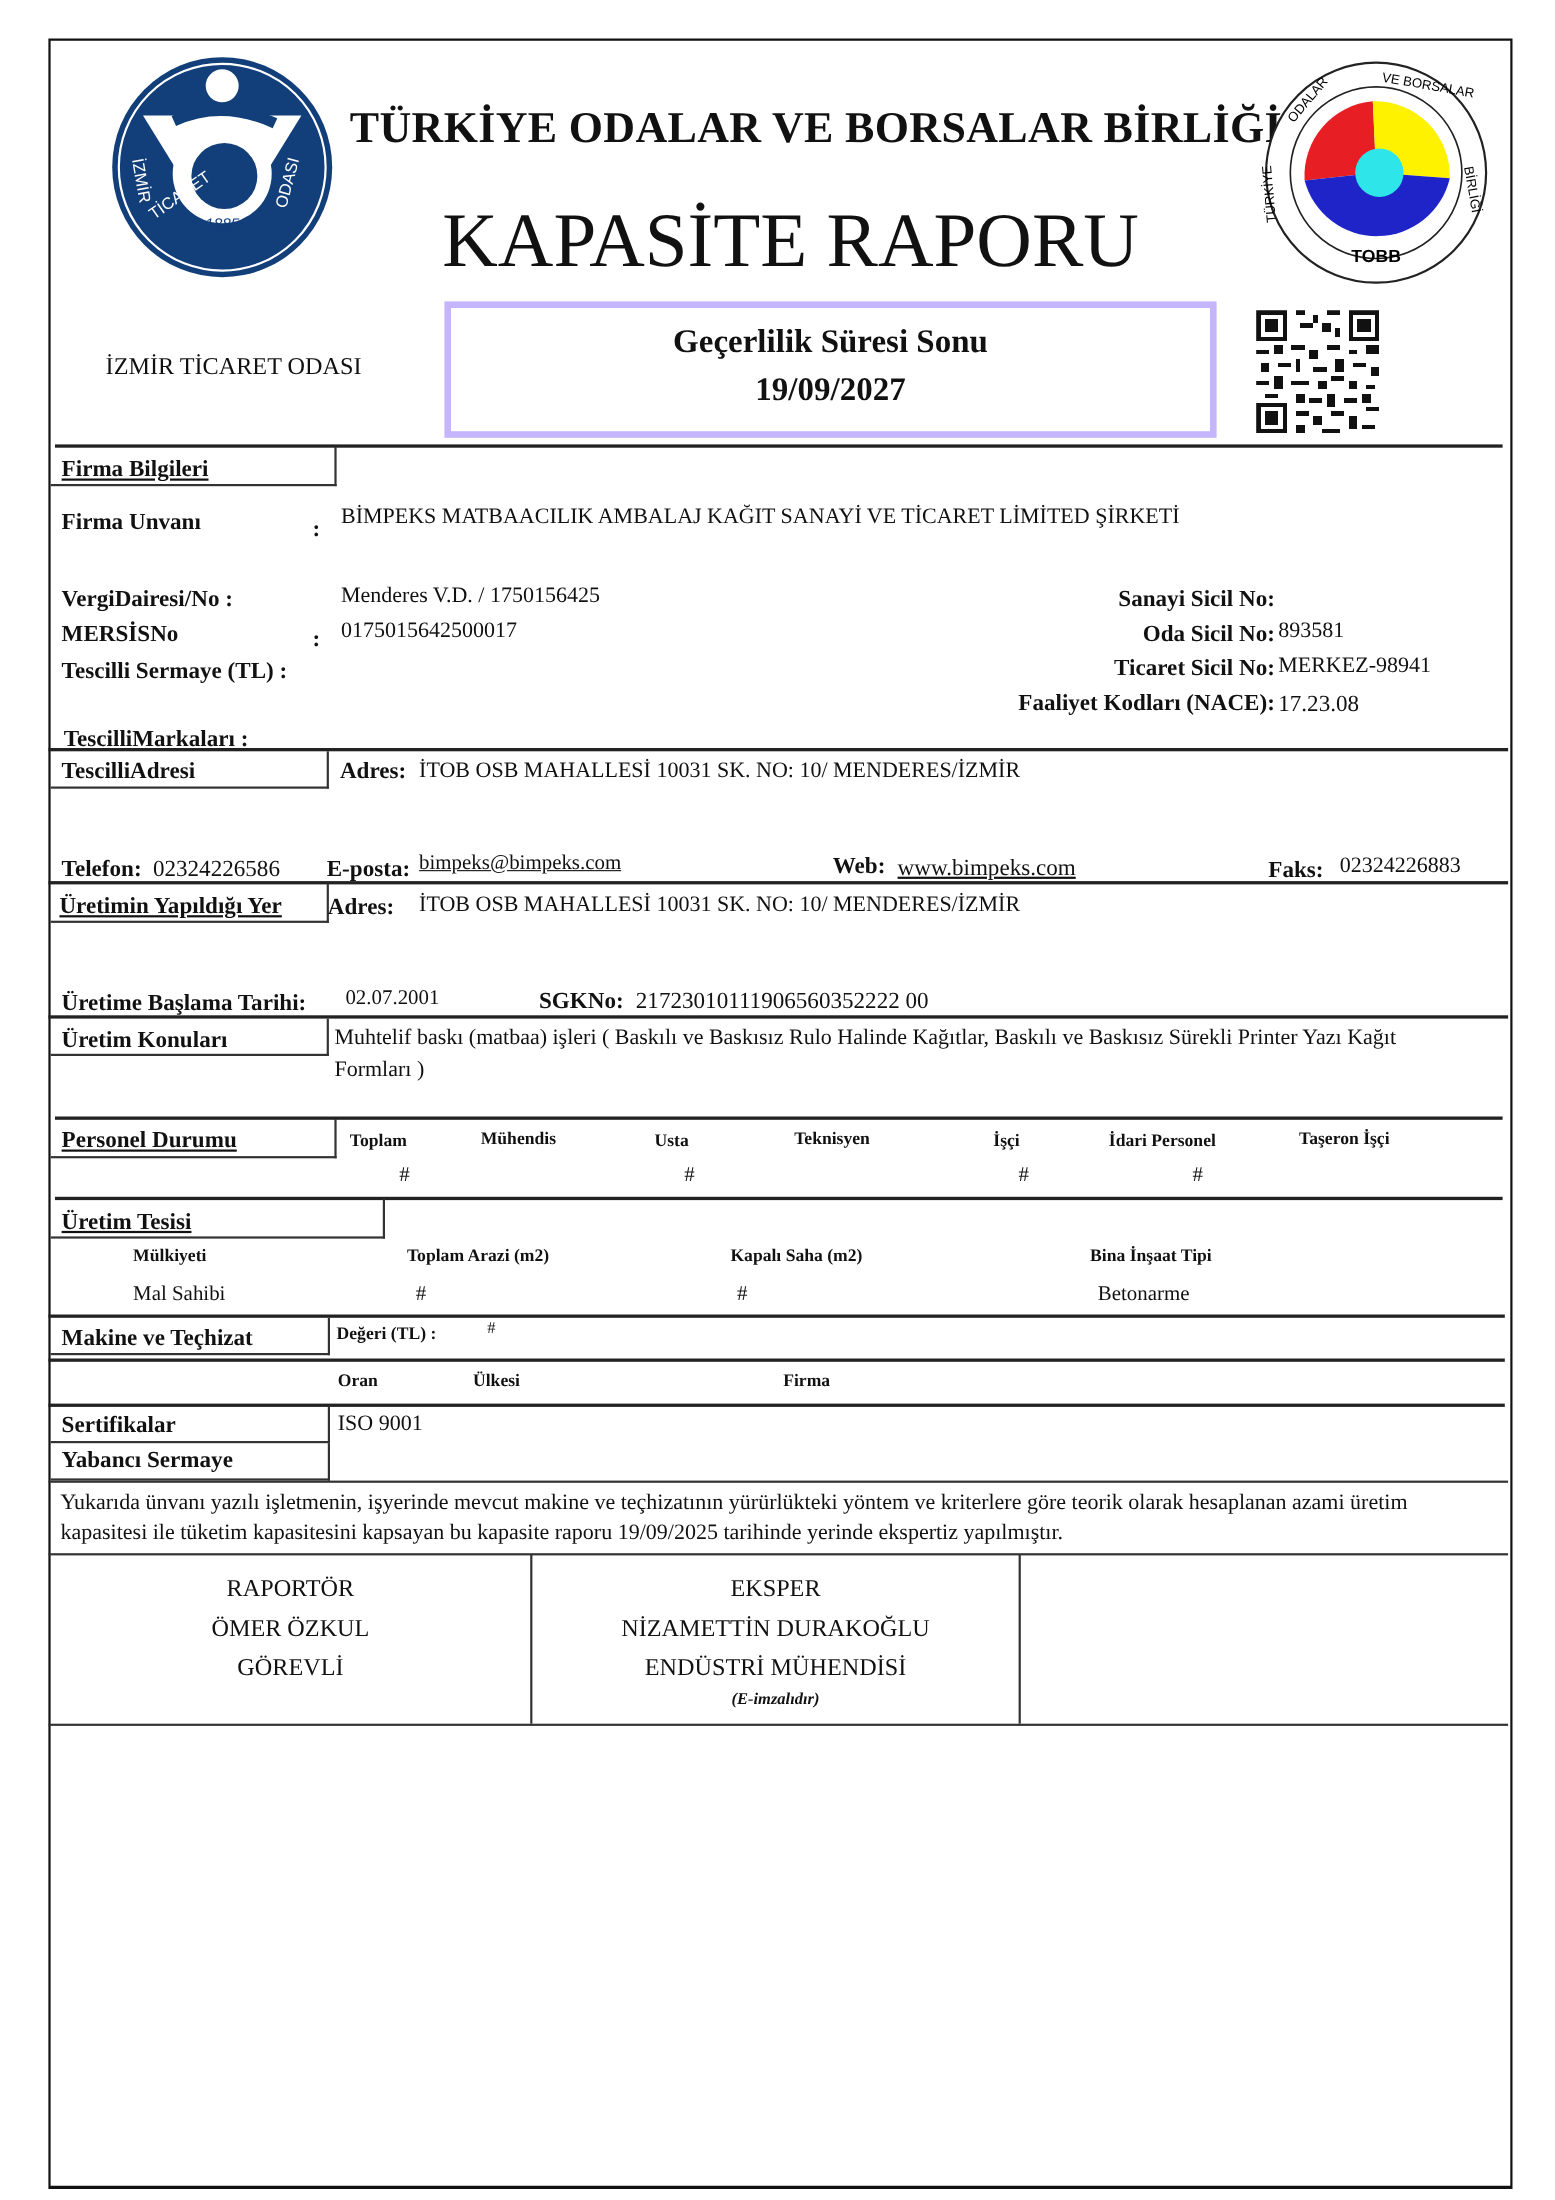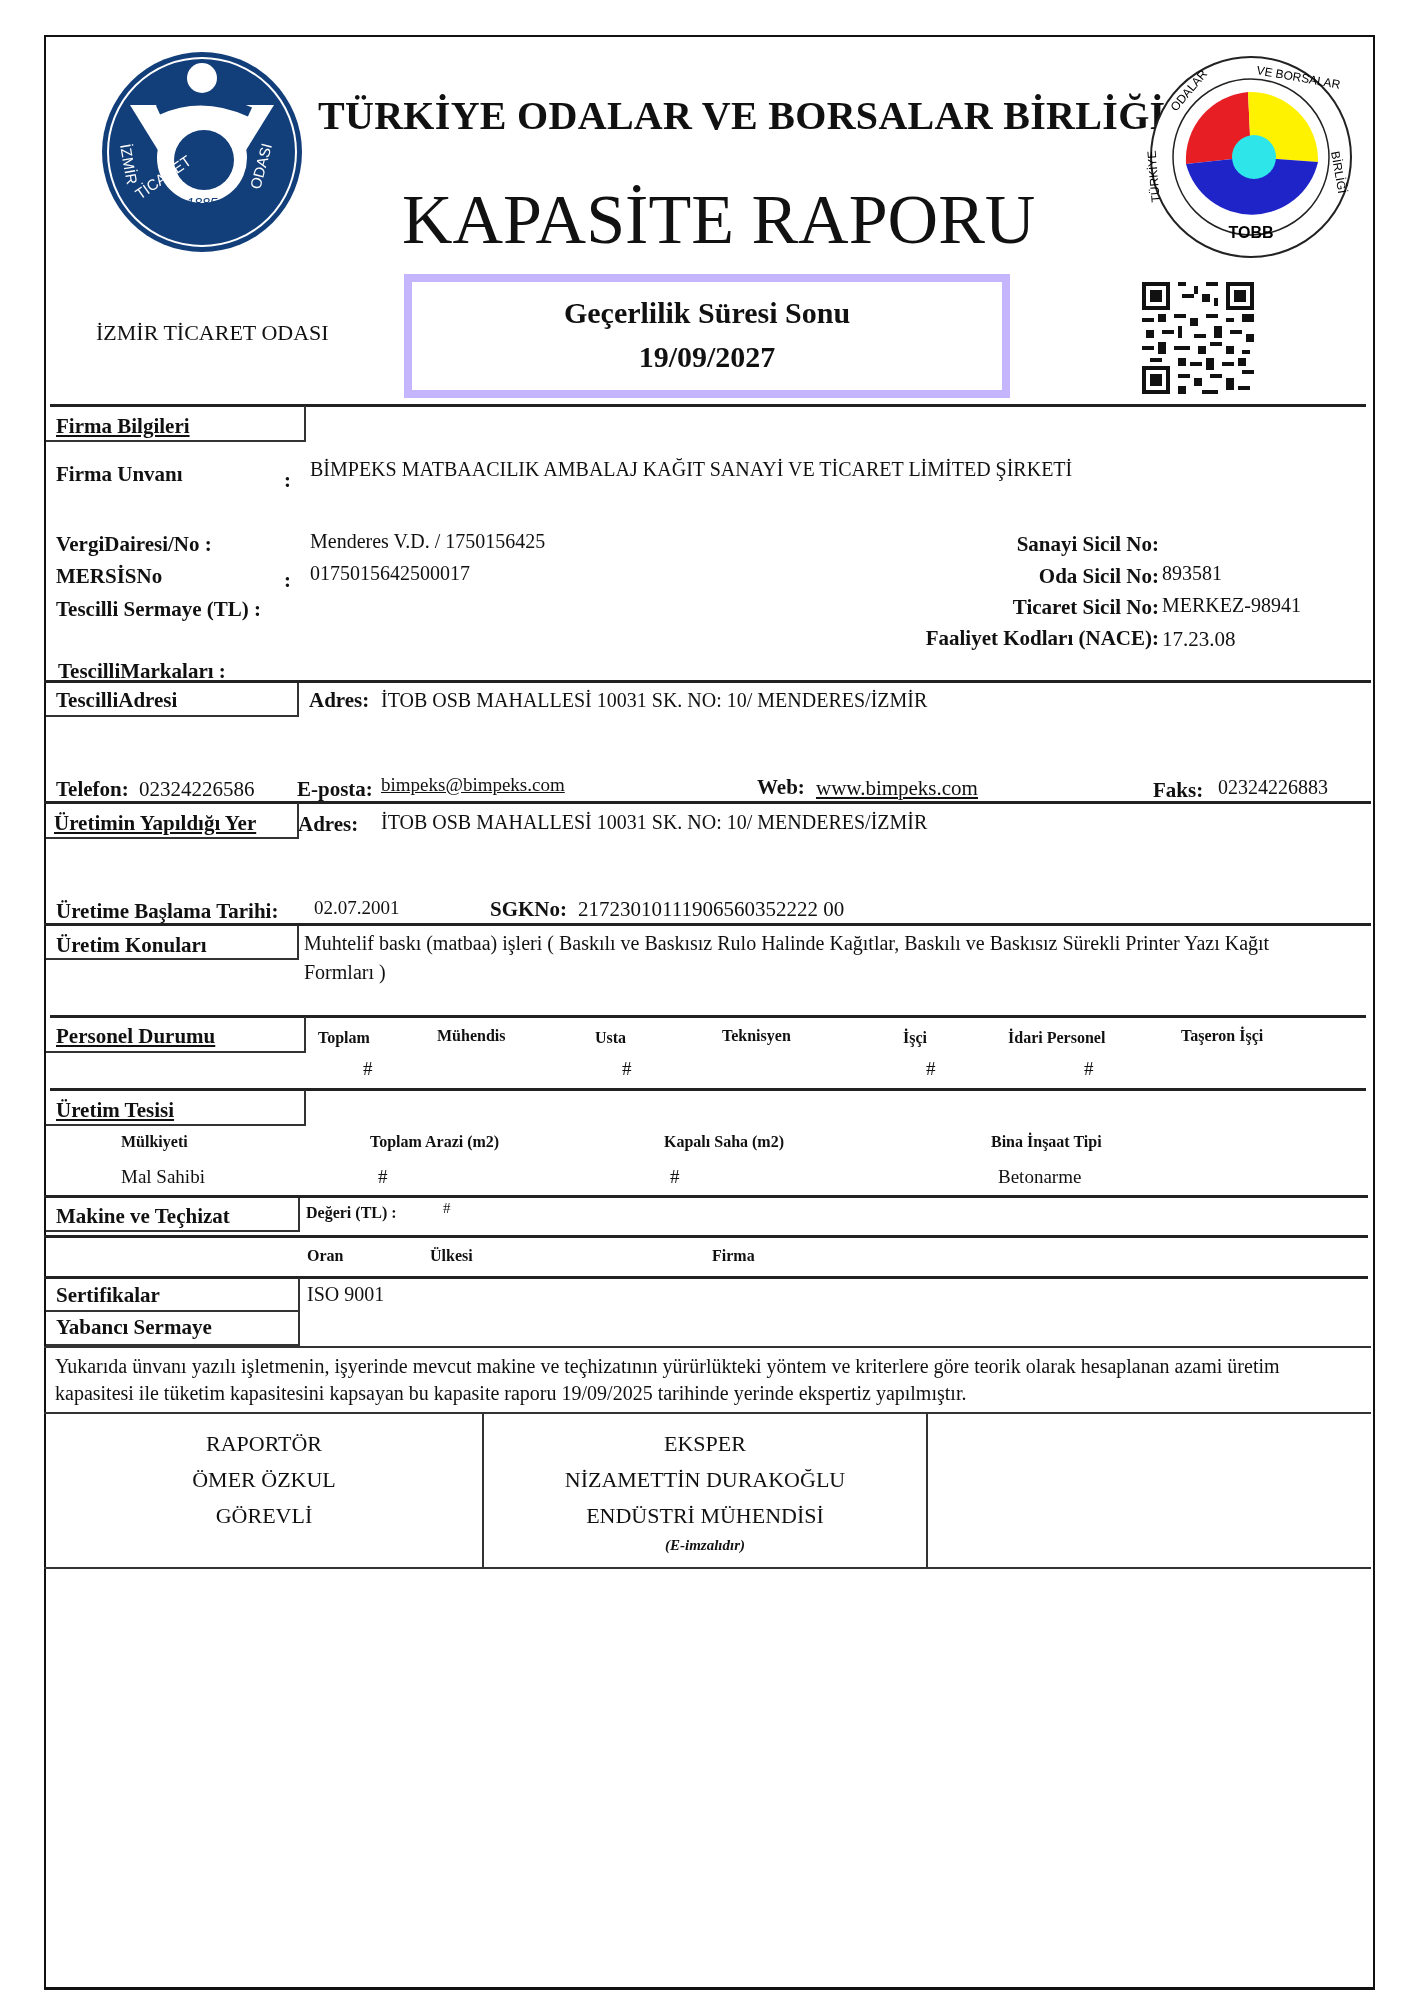--- a/index.html
+++ b/index.html
@@ -52,21 +52,21 @@
   <circle cx="108" cy="105" r="22" fill="#2ee6ea"></circle>
   <text x="105" y="186" font-size="16" font-weight="bold" text-anchor="middle" font-family="Liberation Sans, sans-serif">TOBB</text>
   <text x="30" y="60" font-size="12" font-family="Liberation Sans, sans-serif" transform="rotate(-50 30 60)">ODALAR</text>
   <text x="110" y="22" font-size="12" font-family="Liberation Sans, sans-serif" transform="rotate(10 110 22)">VE BORSALAR</text>
   <text x="185" y="100" font-size="12" font-family="Liberation Sans, sans-serif" transform="rotate(80 185 100)">BİRLİĞİ</text>
   <text x="14" y="150" font-size="12" font-family="Liberation Sans, sans-serif" transform="rotate(-95 14 150)">TÜRKİYE</text>
 </svg>
 
 <div class="abs" style="left:96px;top:320px;font-size:22px;">İZMİR TİCARET ODASI</div>
 
-<div class="abs" style="left:404px;top:274px;width:606px;height:124px;border:8px solid #c4b5fd;box-sizing:border-box;">
+<div class="abs" style="left:404px;top:274px;width:702px;height:124px;border:6px solid #c4b5fd;box-sizing:border-box;">
   <div class="b center" style="margin-top:14px;font-size:30px;">Geçerlilik Süresi Sonu</div>
   <div class="b center" style="margin-top:10px;font-size:30px;text-align:center;">19/09/2027</div>
 </div>
 
 <svg class="abs" style="left:1142px;top:282px;" width="112" height="112" viewBox="0 0 28 28" shape-rendering="crispEdges">
   <rect width="28" height="28" fill="#fff"></rect>
   <g fill="#111">
     <rect x="0" y="0" width="7" height="7"></rect>
       <rect x="1" y="1" width="5" height="5" fill="#fff"></rect>
       <rect x="2" y="2" width="3" height="3"></rect>
@@ -189,21 +189,21 @@
   <div class="abs b f22" style="left:722px;top:1027px;">Teknisyen</div>
   <div class="abs b f22" style="left:903px;top:1029px;">İşçi</div>
   <div class="abs f19" style="left:926px;top:1058px;">#</div>
   <div class="abs b f22" style="left:1008px;top:1029px;">İdari Personel</div>
   <div class="abs f19" style="left:1084px;top:1058px;">#</div>
   <div class="abs b f22" style="left:1181px;top:1027px;">Taşeron İşçi</div>
 </div>
 
 <div class="hline" style="left:50px;top:1088px;width:1316px;"></div>
 
-<div class="labelbox u" style="left:46px;top:1090px;width:260px;height:36px;padding-top:8px;">Üretim Tesisi</div>
+<div class="labelbox u" style="left:46px;top:1090px;width:304px;height:36px;padding-top:8px;">Üretim Tesisi</div>
 <div>
   <div class="abs b f22" style="left:121px;top:1133px;">Mülkiyeti</div>
   <div class="abs f19" style="left:121px;top:1166px;">Mal Sahibi</div>
   <div class="abs b f22" style="left:370px;top:1133px;">Toplam Arazi (m2)</div>
   <div class="abs f19" style="left:378px;top:1166px;">#</div>
   <div class="abs b f22" style="left:664px;top:1133px;">Kapalı Saha (m2)</div>
   <div class="abs f19" style="left:670px;top:1166px;">#</div>
   <div class="abs b f22" style="left:991px;top:1133px;">Bina İnşaat Tipi</div>
   <div class="abs f19" style="left:998px;top:1166px;">Betonarme</div>
 </div>

